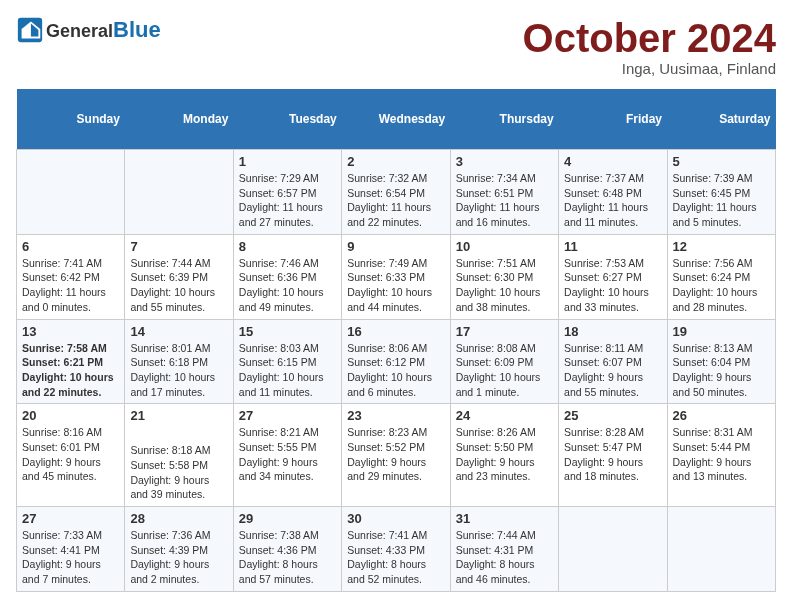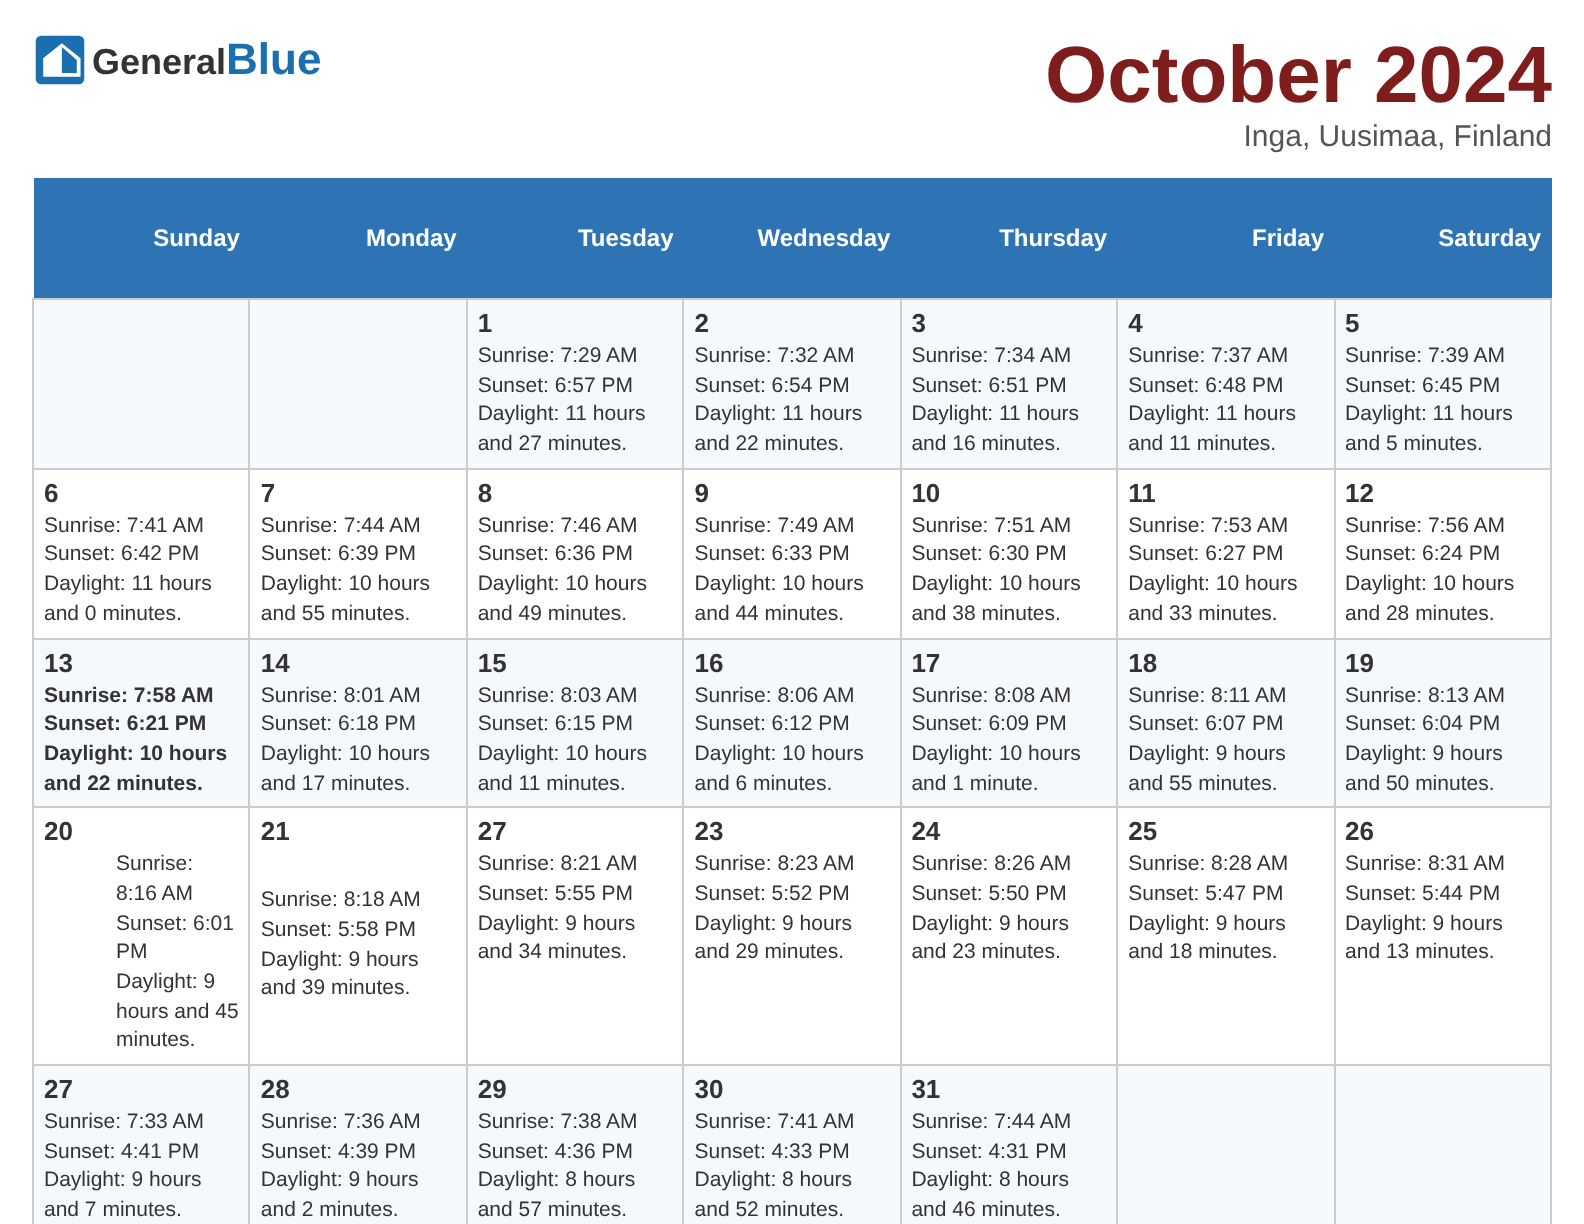--- a/index.html
+++ b/index.html
@@ -242,21 +242,21 @@
         <td>
           <span class="day-num">19</span>
           <div class="day-info" style="white-space: pre-line;">Sunrise: 8:13 AM
 Sunset: 6:04 PM
 Daylight: 9 hours and 50 minutes.</div>
         </td>
       </tr>
       <tr>
         <td>
           <span class="day-num">20</span>
-          <div class="day-info" style="white-space: pre-line; margin-left: 36px;">Sunrise: 8:16 AM
+          <div class="day-info" style="white-space: pre-line;">Sunrise: 8:16 AM
 Sunset: 6:01 PM
 Daylight: 9 hours and 45 minutes.</div>
         </td>
         <td>
           <span class="day-num">21</span>
           <div class="day-info" style="white-space: pre-line; margin-top: 20px;">Sunrise: 8:18 AM
 Sunset: 5:58 PM
 Daylight: 9 hours and 39 minutes.</div>
         </td>
         <td>

